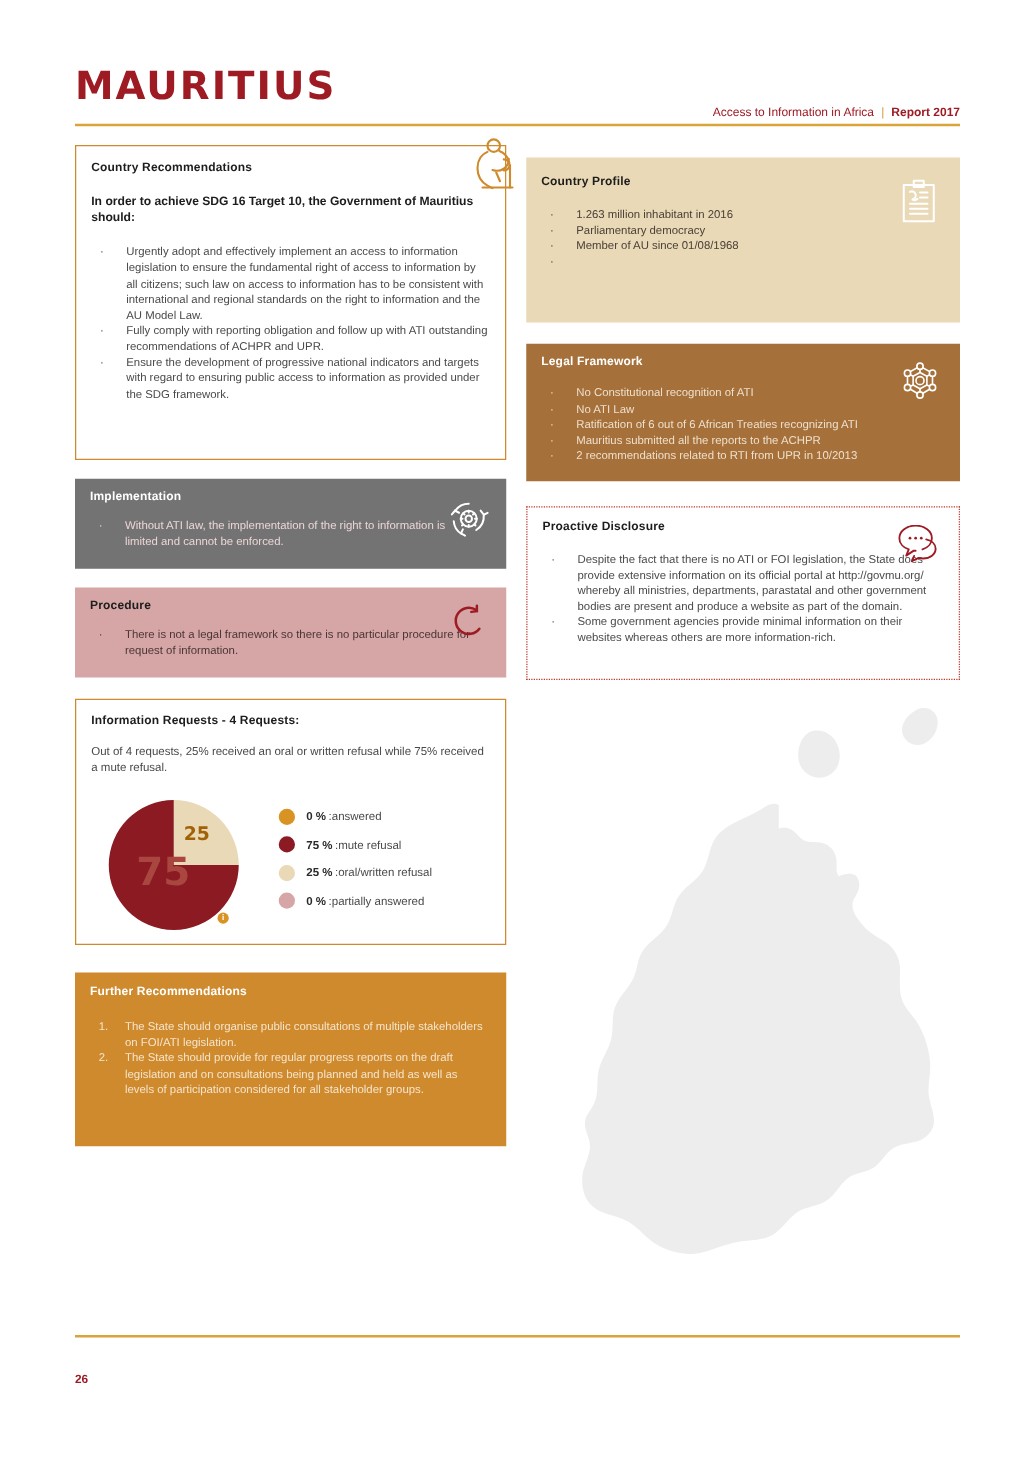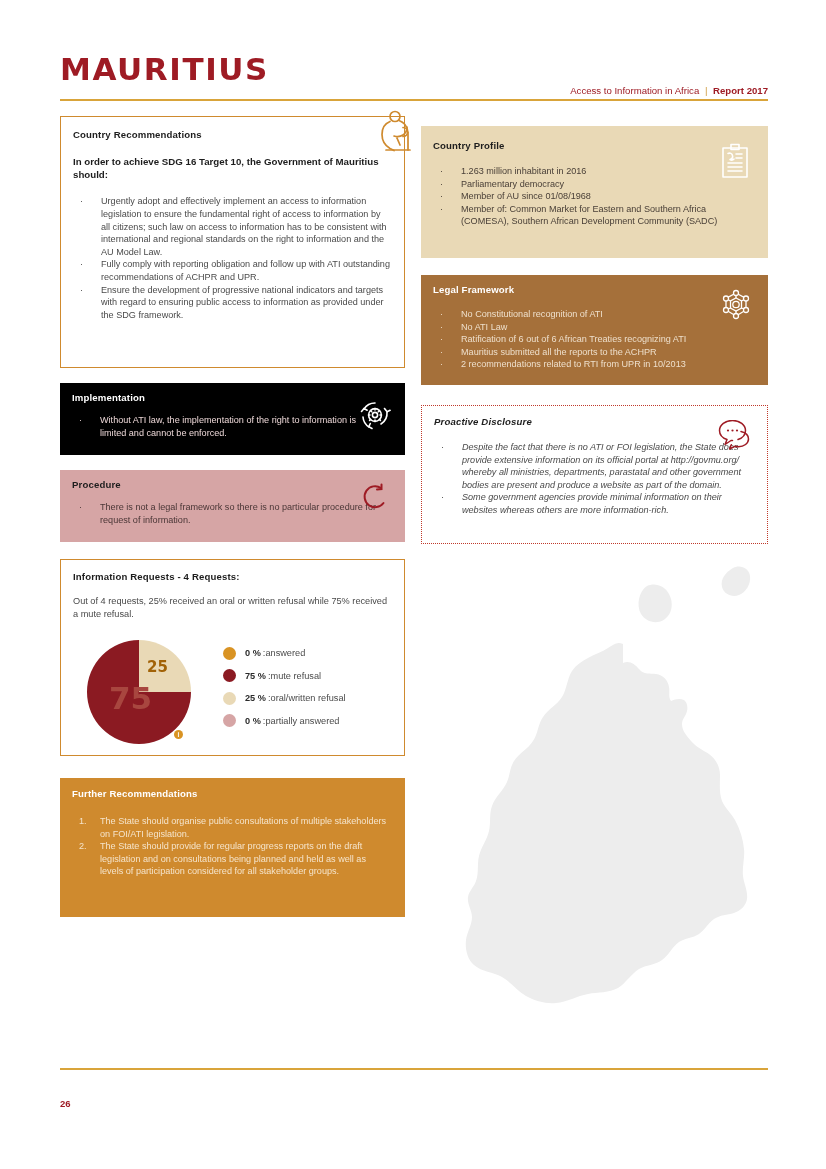--- a/index.html
+++ b/index.html
@@ -67,21 +67,21 @@
     margin-top:15px; font-size:9.7px; font-weight:bold;
     line-height:13.2px; color:#1d1d1d;
   }
   #country-recommendations ul.blist { margin-top:14px; }
   #country-recommendations ul.blist li { color:#4a4a4a; }
   #country-recommendations ul.blist li .bm { color:#4a4a4a; }
   .think-icon { position:absolute; right:-14px; top:-10px; width:46px; height:46px; z-index:5; }
 
   #implementation {
     left:60px; top:383px; width:345px; height:72px;
-    background:#000000; padding:9px 24px 8px 12px;
+    background:#737373; padding:9px 24px 8px 12px;
   }
   #implementation .panel-title { color:#ffffff; }
   #implementation ul.blist { margin-top:11px; }
   #implementation ul.blist li { color:#EBD6D6; }
   #implementation ul.blist li .bm { color:#EBD6D6; }
   .impl-icon { position:absolute; right:12px; top:14px; width:36px; height:36px; }
 
   #procedure {
     left:60px; top:470px; width:345px; height:72px;
     background:#D6A5A5; padding:9px 14px 8px 12px;
@@ -148,21 +148,20 @@
   #legal-framework .panel-title { color:#ffffff; }
   #legal-framework ul.blist { margin-top:13px; }
   #legal-framework ul.blist li { color:#EEDFCB; }
   #legal-framework ul.blist li .bm { color:#EEDFCB; }
   .legal-icon { position:absolute; right:14px; top:12px; width:36px; height:36px; }
 
   #proactive-disclosure {
     left:421px; top:405px; width:347px; height:139px;
     border:1.4px dotted #C0392B; background:#fff;
     padding:10px 14px 8px 12px;
-    font-style:italic;
   }
   #proactive-disclosure .panel-title { color:#1d1d1d; }
   #proactive-disclosure ul.blist { margin-top:14px; }
   #proactive-disclosure ul.blist li { color:#4a4a4a; }
   #proactive-disclosure ul.blist li .bm { color:#4a4a4a; }
   .pd-icon { position:absolute; right:16px; top:14px; width:34px; height:30px; }
 </style>
 </head>
 <body>
 
@@ -337,21 +336,20 @@
       <li>
         <span class="bm">·</span>
         <span>Parliamentary democracy</span>
       </li>
       <li>
         <span class="bm">·</span>
         <span>Member of AU since 01/08/1968</span>
       </li>
       <li style="width:300px;">
         <span class="bm">·</span>
-        <span>Member of: Common Market for Eastern and Southern Africa (COMESA), Southern African Development Community (SADC)</span>
       </li>
     </ul>
     <svg class="profile-icon" viewBox="0 0 32 36" xmlns="http://www.w3.org/2000/svg">
       <g fill="none" stroke="#ffffff" stroke-width="1.6" stroke-linejoin="round" stroke-linecap="round">
         <path d="M4,5 h24 v29 h-24 z"></path>
         <path d="M12,1.5 h8 v5 h-8 z"></path>
         <path d="M9,20 h14 M9,24 h14 M9,28 h14"></path>
         <path d="M9,10.5 c2,-1 4,0 4.5,2 c0.6,2 -1,3.5 -2.5,4 c1.5,1 3,0.5 4,-0.5"></path>
         <path d="M17,11 h6 M17,15 h6"></path>
       </g>

